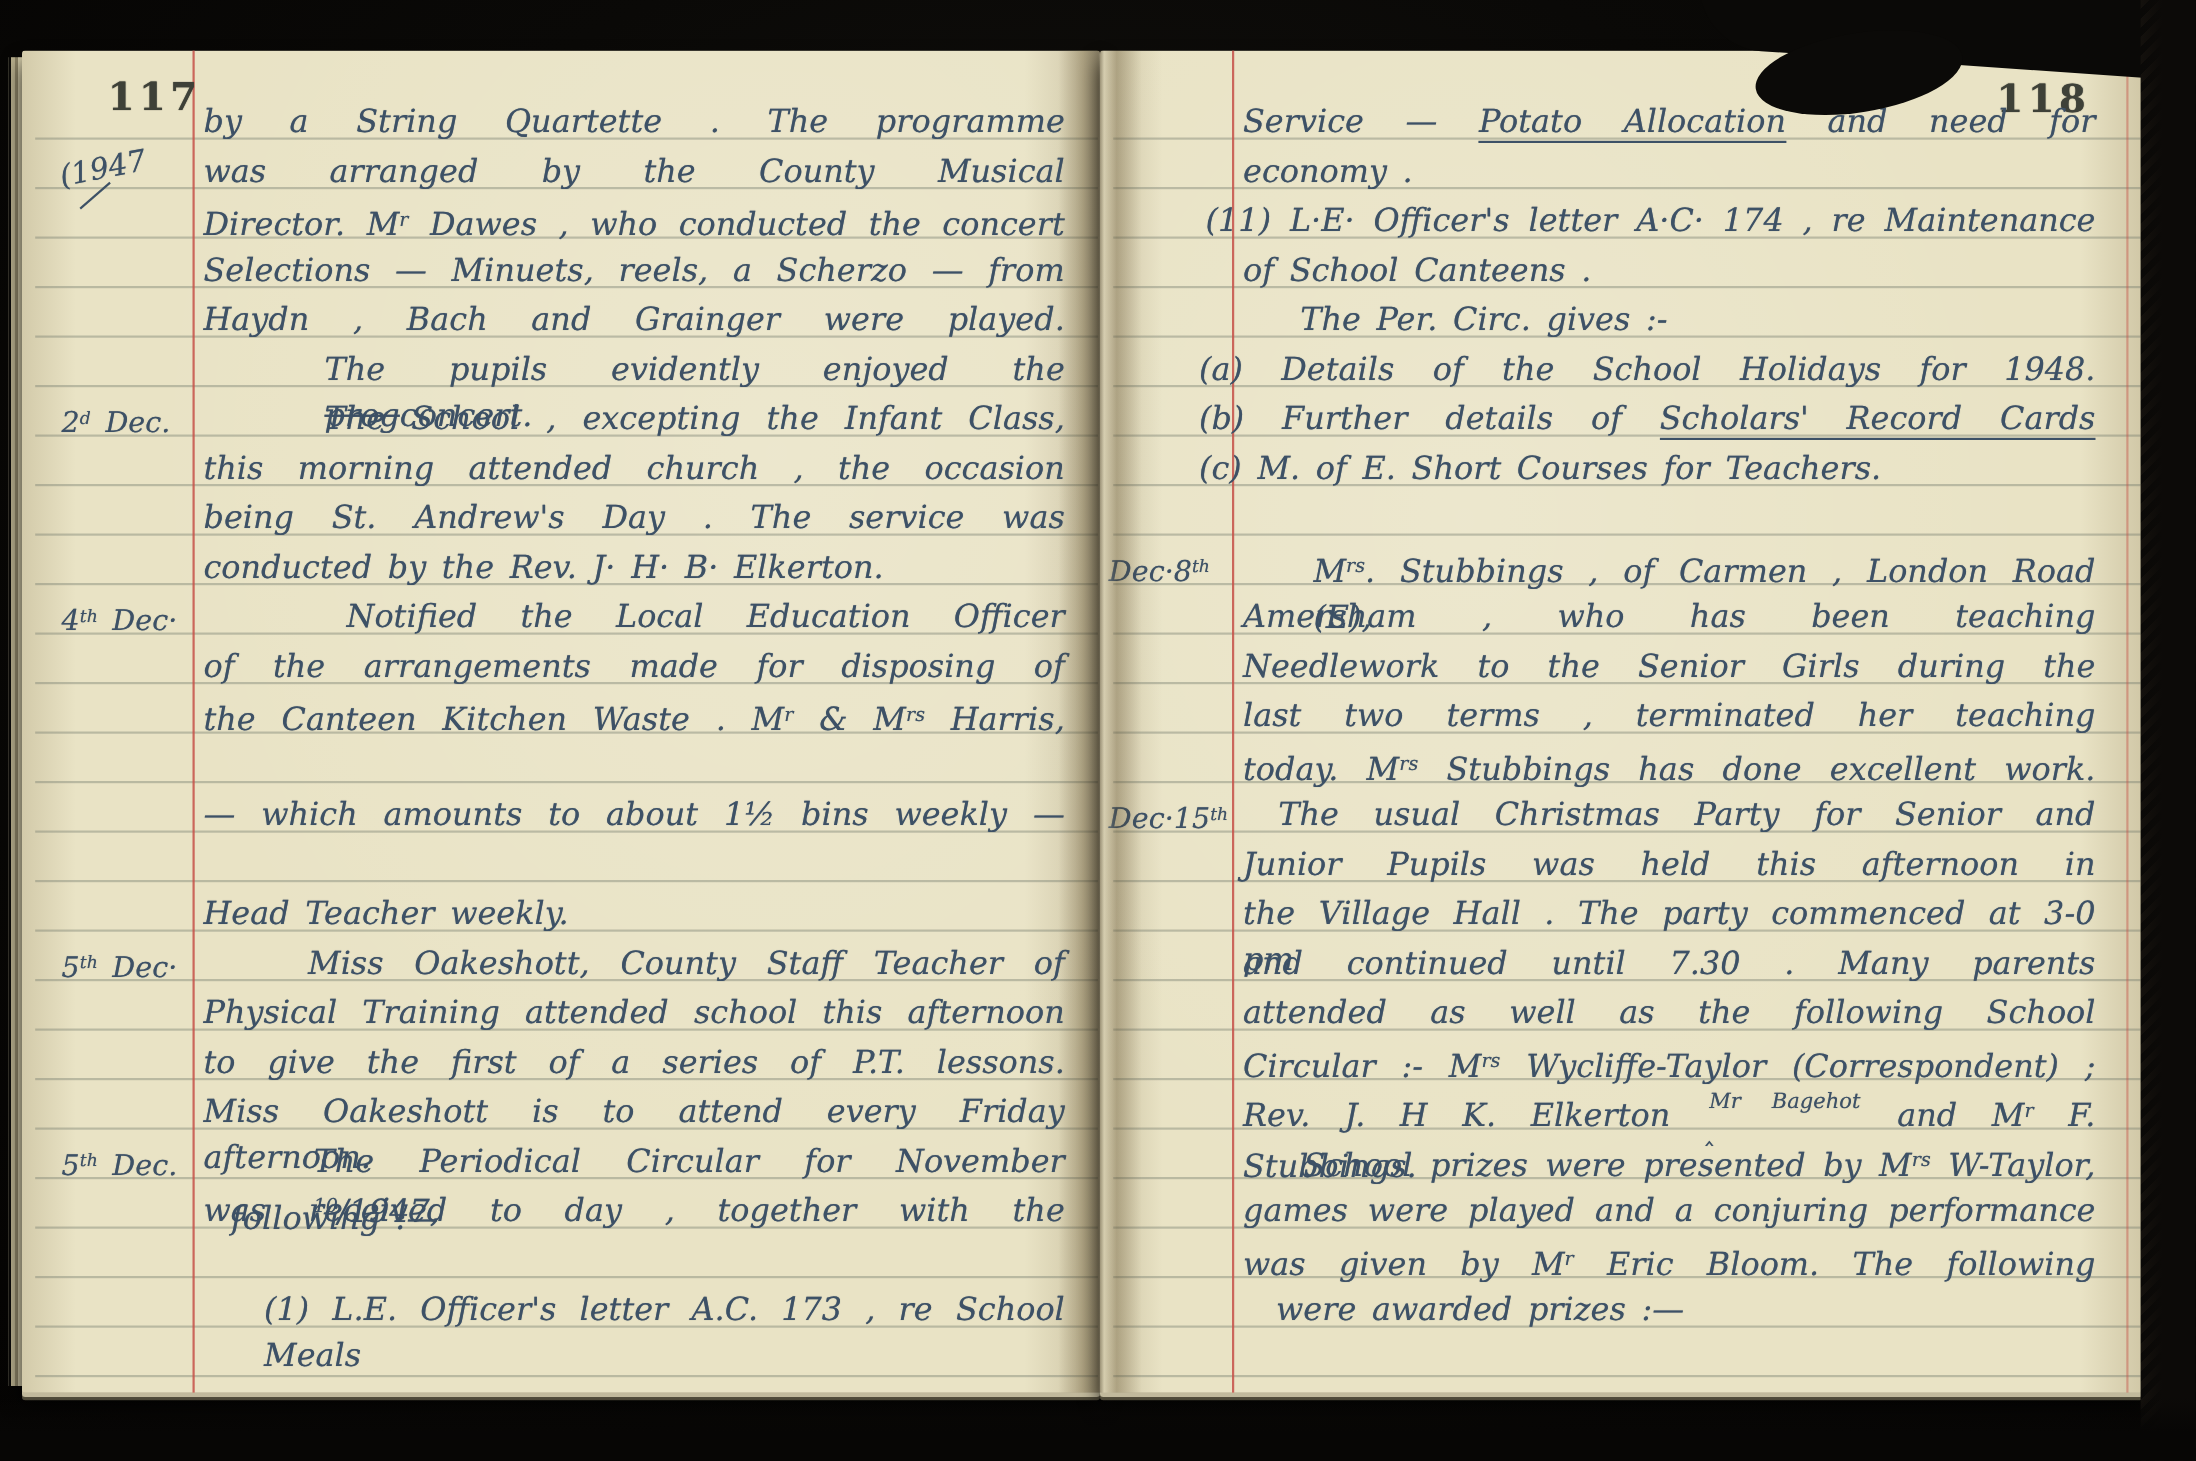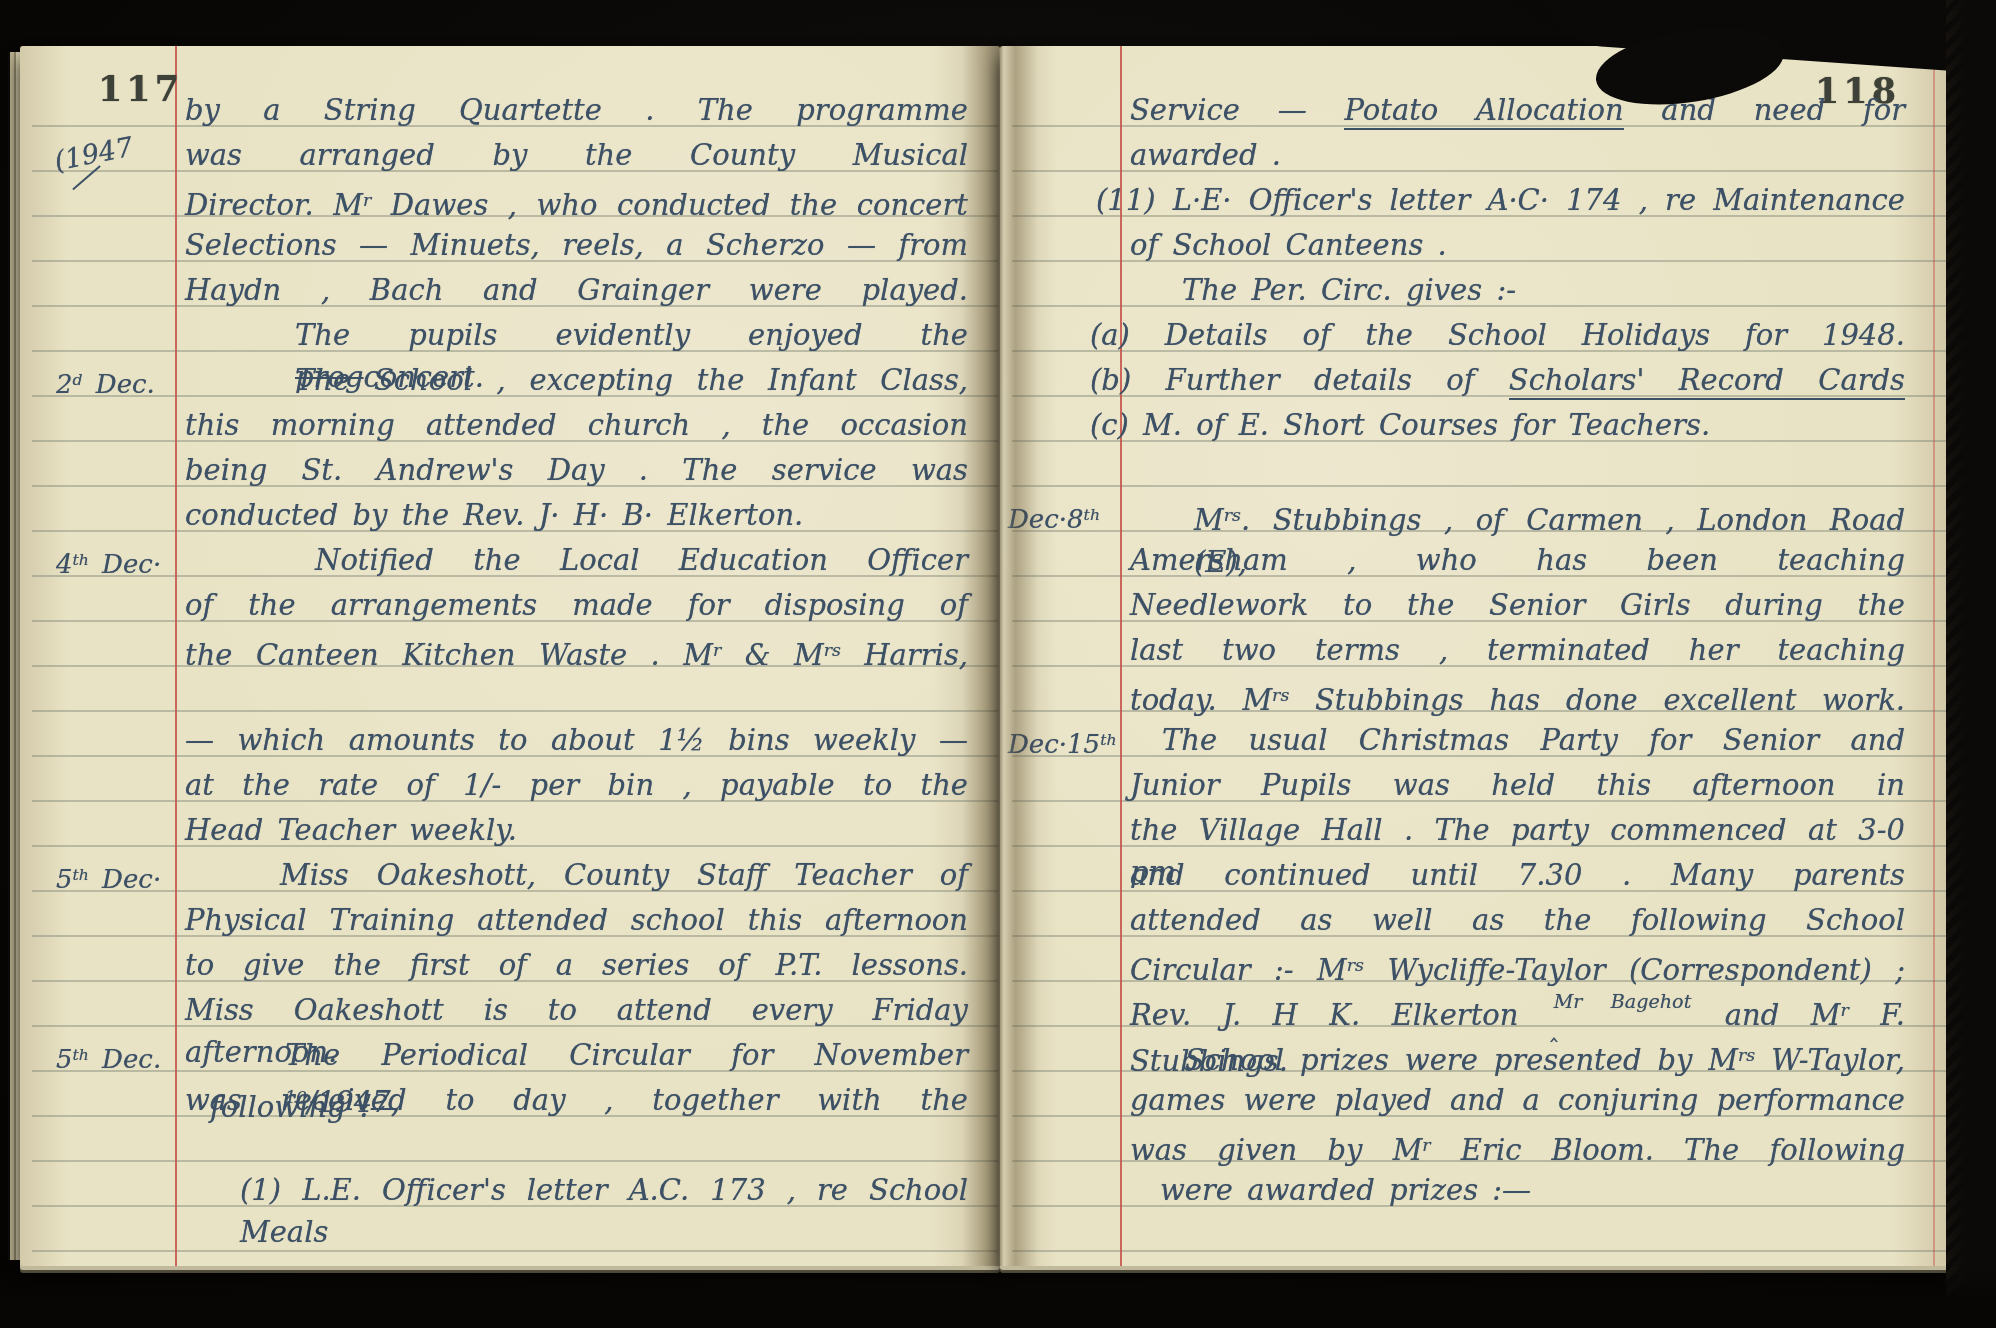--- a/index.html
+++ b/index.html
@@ -138,23 +138,20 @@
         </div>
         <div class="row hw" style="top: 538px;">
           <span class="row-text j" style="left: 165px; width: 783px;"><span>of the arrangements made for disposing of</span></span>
         </div>
         <div class="row hw" style="top: 583px;">
           <span class="row-text j" style="left: 165px; width: 783px;"><span>the Canteen Kitchen Waste . M</span><span class="seg-sup">r</span><span> &amp; M</span><span class="seg-sup">rs</span><span> Harris,</span></span>
         </div>
         <div class="row hw" style="top: 673px;">
           <span class="row-text j" style="left: 165px; width: 783px;"><span>— which amounts to about 1½ bins weekly —</span></span>
         </div>
-        <div class="row hw" style="top: 718px;">
-          <span class="row-text j" style="left: 165px; width: 783px;"><span>at the rate of 1/- per bin , payable to the</span></span>
-        </div>
         <div class="row hw" style="top: 763px;">
           <span class="row-text" style="left: 165px; width: 783px;"><span>Head Teacher weekly.</span></span>
         </div>
         <div class="row hw" style="top: 808px;">
           <span class="row-date hw" style="left: 36px;"><span>5</span><span class="seg-sup">th</span><span> Dec·</span></span>
           <span class="row-text j" style="left: 260px; width: 688px;"><span>Miss Oakeshott, County Staff Teacher of</span></span>
         </div>
         <div class="row hw" style="top: 853px;">
           <span class="row-text j" style="left: 165px; width: 783px;"><span>Physical Training attended school this afternoon</span></span>
         </div>
@@ -210,21 +207,21 @@
         <div class="rule" style="top: 1204px;"></div>
       </div>
     <div class="red-rule" style="left:120px"></div>
     <div class="red-rule" style="left:933px;opacity:.45"></div>
     <div class="pagenum" style="left:815px;top:24px">118</div>
     <div class="lines" id="right-lines">
         <div class="row hw" style="top: 43px;">
           <span class="row-text j" style="left: 130px; width: 775px;"><span>Service — </span><span class="seg-u">Potato Allocation</span><span> and need for</span></span>
         </div>
         <div class="row hw" style="top: 88px;">
-          <span class="row-text" style="left: 130px; width: 775px;"><span>awarded .</span></span>
+          <span class="row-text" style="left: 130px; width: 775px;"><span>economy .</span></span>
         </div>
         <div class="row hw" style="top: 133px;">
           <span class="row-text j" style="left: 96px; width: 809px;"><span>(11)  L·E· Officer's letter A·C· 174 , re Maintenance</span></span>
         </div>
         <div class="row hw" style="top: 178px;">
           <span class="row-text" style="left: 130px; width: 775px;"><span>of School Canteens .</span></span>
         </div>
         <div class="row hw" style="top: 223px;">
           <span class="row-text" style="left: 182px; width: 723px;"><span>The Per. Circ. gives :-</span></span>
         </div>

